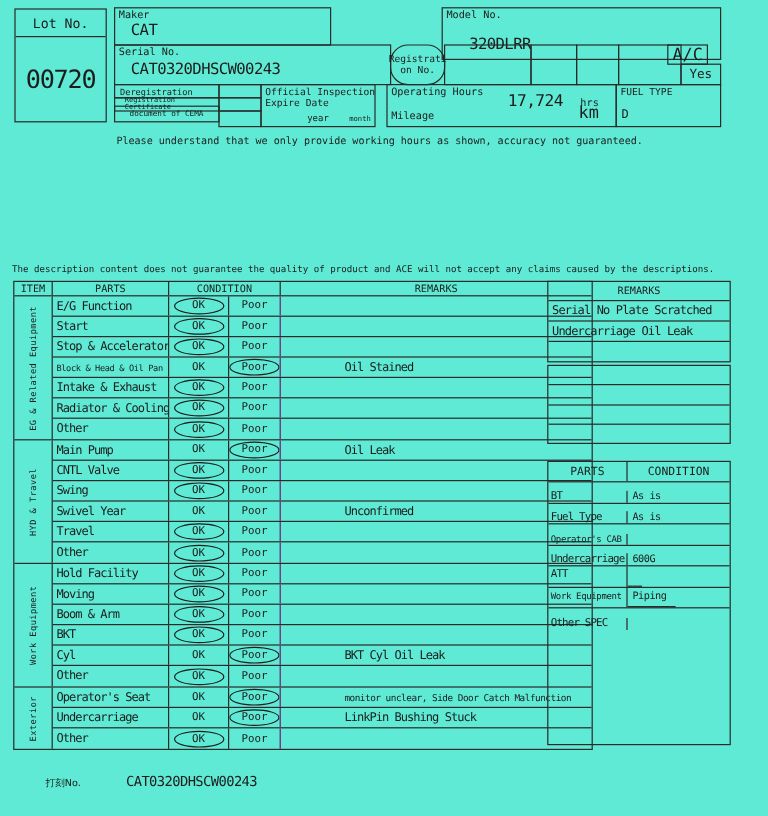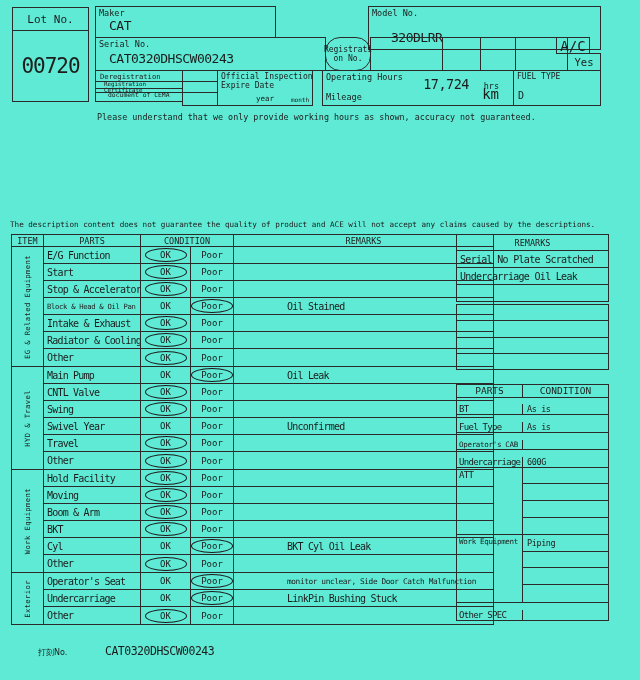--- a/index.html
+++ b/index.html
@@ -63,21 +63,21 @@
   .shead { display:flex; height:17px; border-bottom:1px solid #2a2a2a; font-size:9.5px; }
   .shead > div { display:flex; align-items:center; justify-content:center; }
   .sp-col { width:66px; border-right:1px solid #2a2a2a; } .sc-col { flex:1; }
   .srow { display:flex; height:17.5px; border-bottom:1px solid #2a2a2a;align-items:flex-end; }
   .srow:last-child, .sgroup:last-child { border-bottom:none; }
   .spart { width:66px; border-right:1px solid #2a2a2a; font-size:9px; letter-spacing:-0.7px; display:flex; align-items:center; padding-left:2px; white-space:nowrap; }
   .spart.sm { font-size:7.5px; letter-spacing:-0.3px; }
   .scond { flex:1; font-size:8.5px; letter-spacing:-0.4px; display:flex; align-items:center; padding-left:4px; white-space:nowrap; }
   .sgroup { display:flex; border-bottom:1px solid #2a2a2a; }
   .sgroup .spart { align-items:flex-start; padding-top:2px; }
-  .sconds { flex:1; display:flex; flex-direction:column; }
+  .sconds { flex:1; display:flex; flex-direction:row; }
   .ssub { height:16.6px; border-bottom:1px solid #2a2a2a; font-size:8.5px; letter-spacing:-0.4px; display:flex; align-items:center; padding-left:4px; }
   .ssub:last-child { border-bottom:none; }
 
   .stamp-label { position:absolute; left:38px; top:647px; font-size:8px; font-family:"DejaVu Sans","Liberation Sans",sans-serif; }
   .stamp-value { position:absolute; left:105px; top:644px; font-size:11.5px; letter-spacing:-0.5px; }
 </style>
 </head>
 <body>
 
 <div class="page">

